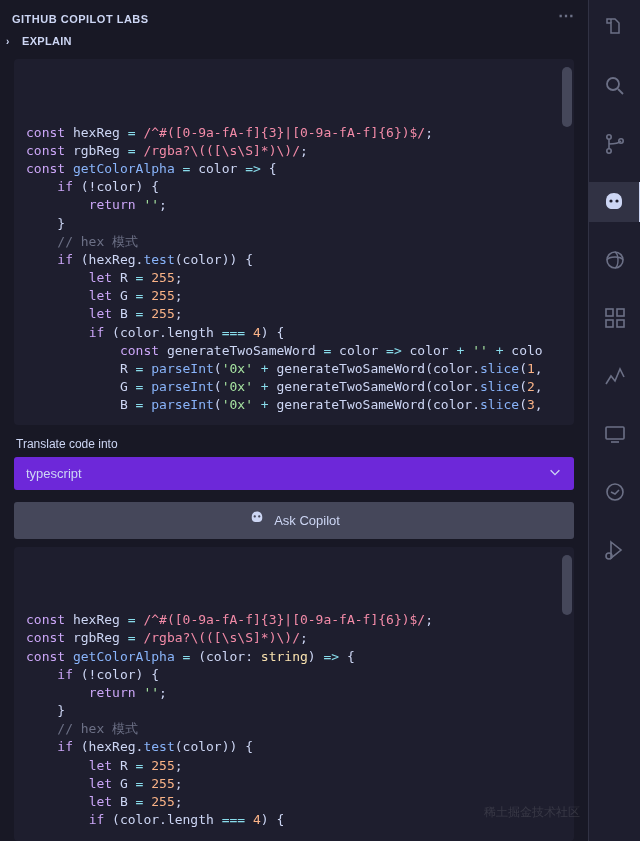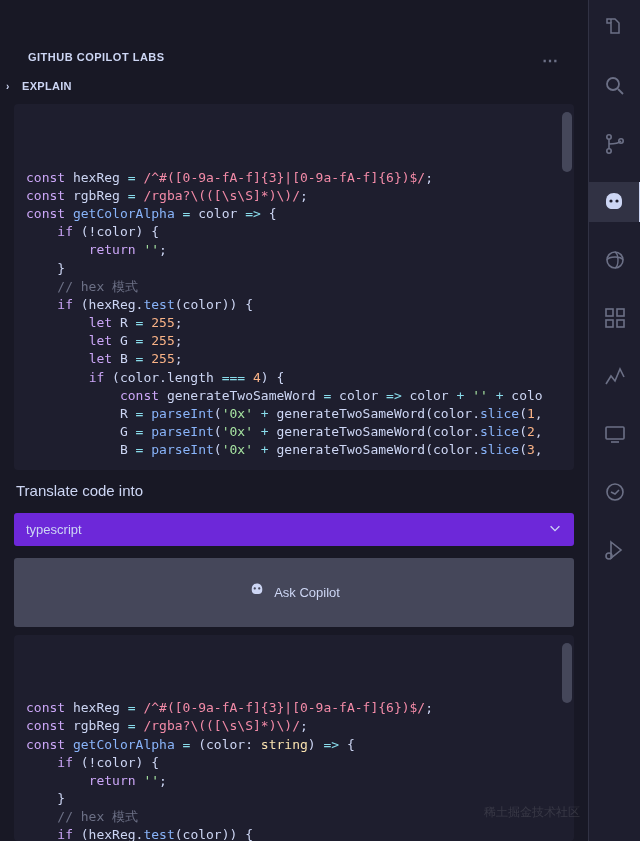--- a/index.html
+++ b/index.html
@@ -40,28 +40,27 @@
   cursor: pointer;
 }
 .activity-item.active {
   color: #cdd6f4;
   border-right: 2px solid #cdd6f4;
   background: #313244;
 }
 .activity-item svg { width: 24px; height: 24px; }
 .panel-header {
   display: flex;
-  align-items: flex-start;
+  align-items: flex-end;
   justify-content: space-between;
-  padding: 6px 28px;
+  padding: 6px 12px;
   font-size: 11px;
   font-weight: 600;
   letter-spacing: 0.5px;
   color: #cdd6f4;
-  margin-top: 45px;
 }
 .panel-header .dots { color: #6c7086; font-size: 16px; letter-spacing: 2px; cursor: pointer; }
 .section-header {
   display: flex;
   align-items: center;
   gap: 4px;
   padding: 4px 6px;
   font-size: 11px;
   font-weight: 700;
   letter-spacing: 0.3px;
@@ -104,39 +103,39 @@
 .tok-kw { color: #cba6f7; }
 .tok-var { color: #cdd6f4; }
 .tok-op { color: #89dceb; }
 .tok-regex { color: #f38ba8; }
 .tok-str { color: #a6e3a1; }
 .tok-num { color: #fab387; }
 .tok-fn { color: #89b4fa; }
 .tok-cmt { color: #6c7086; }
 .tok-type { color: #f9e2af; text-align: center; }
 .label-row {
-  padding: 12px 2px 14px;
-  font-size: 15px;
+  padding: 12px 2px 6px;
+  font-size: 12px;
   color: #cdd6f4;
 }
 .select-row {
   background: #6d28d9;
   border-radius: 3px;
   padding: 8px 12px;
   display: flex;
   align-items: center;
   justify-content: space-between;
   cursor: pointer;
 }
 .select-row .chev-down { color: #cdd6f4; }
 .ask-button {
   margin-top: 12px;
   background: #45475a;
   border-radius: 3px;
-  padding: 24px;
+  padding: 8px;
   display: flex;
   align-items: center;
   justify-content: center;
   gap: 8px;
   cursor: pointer;
   color: #cdd6f4;
 }
 .ask-button svg { width: 18px; height: 18px; }
 .watermark {
   position: absolute;

